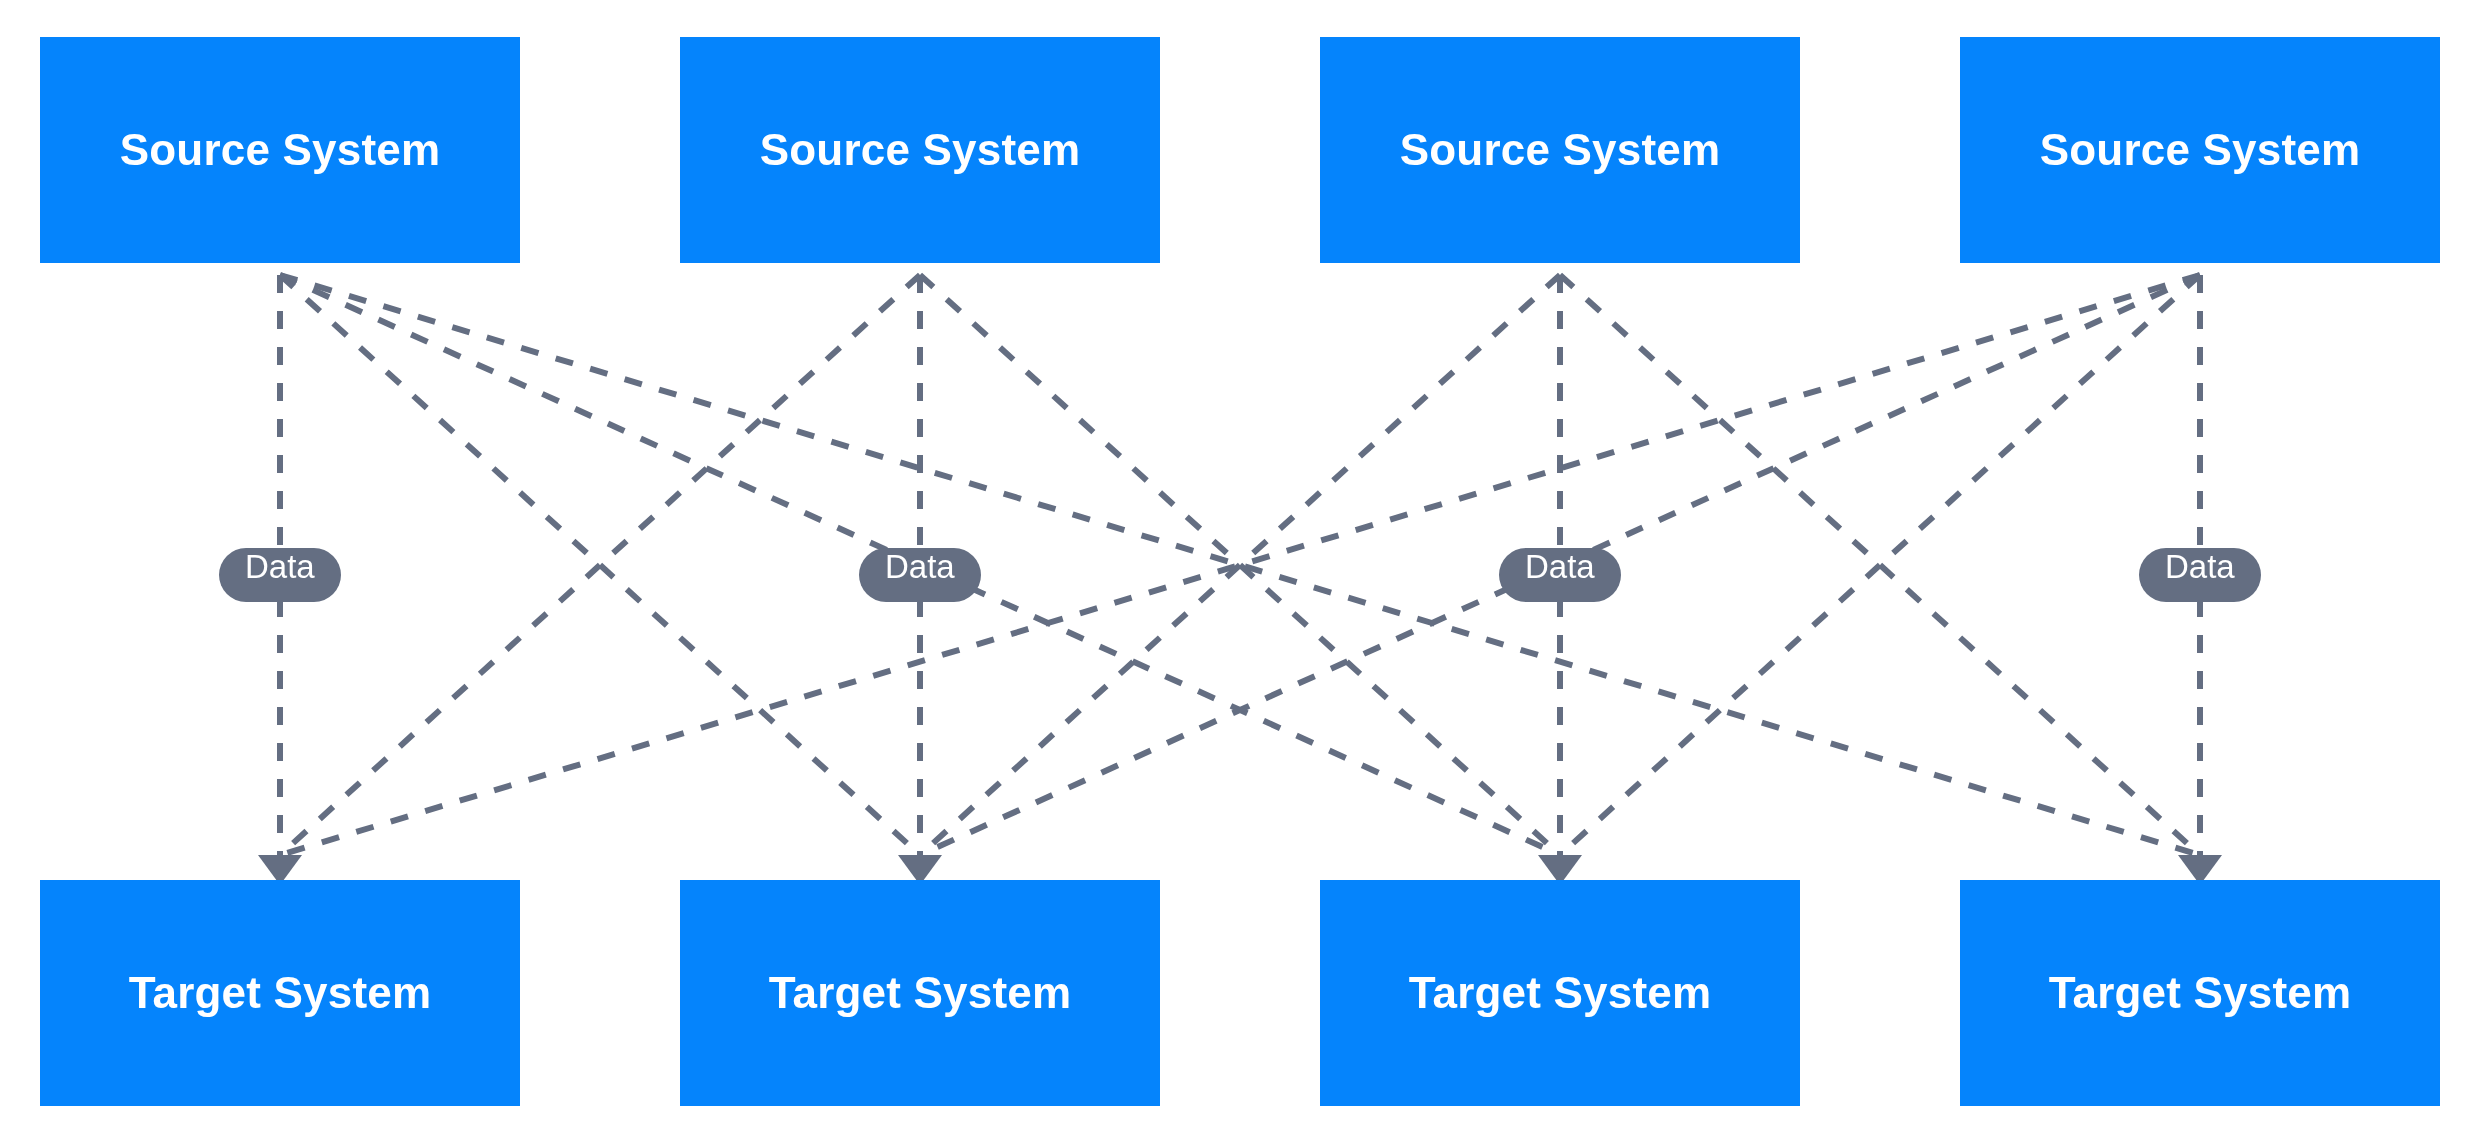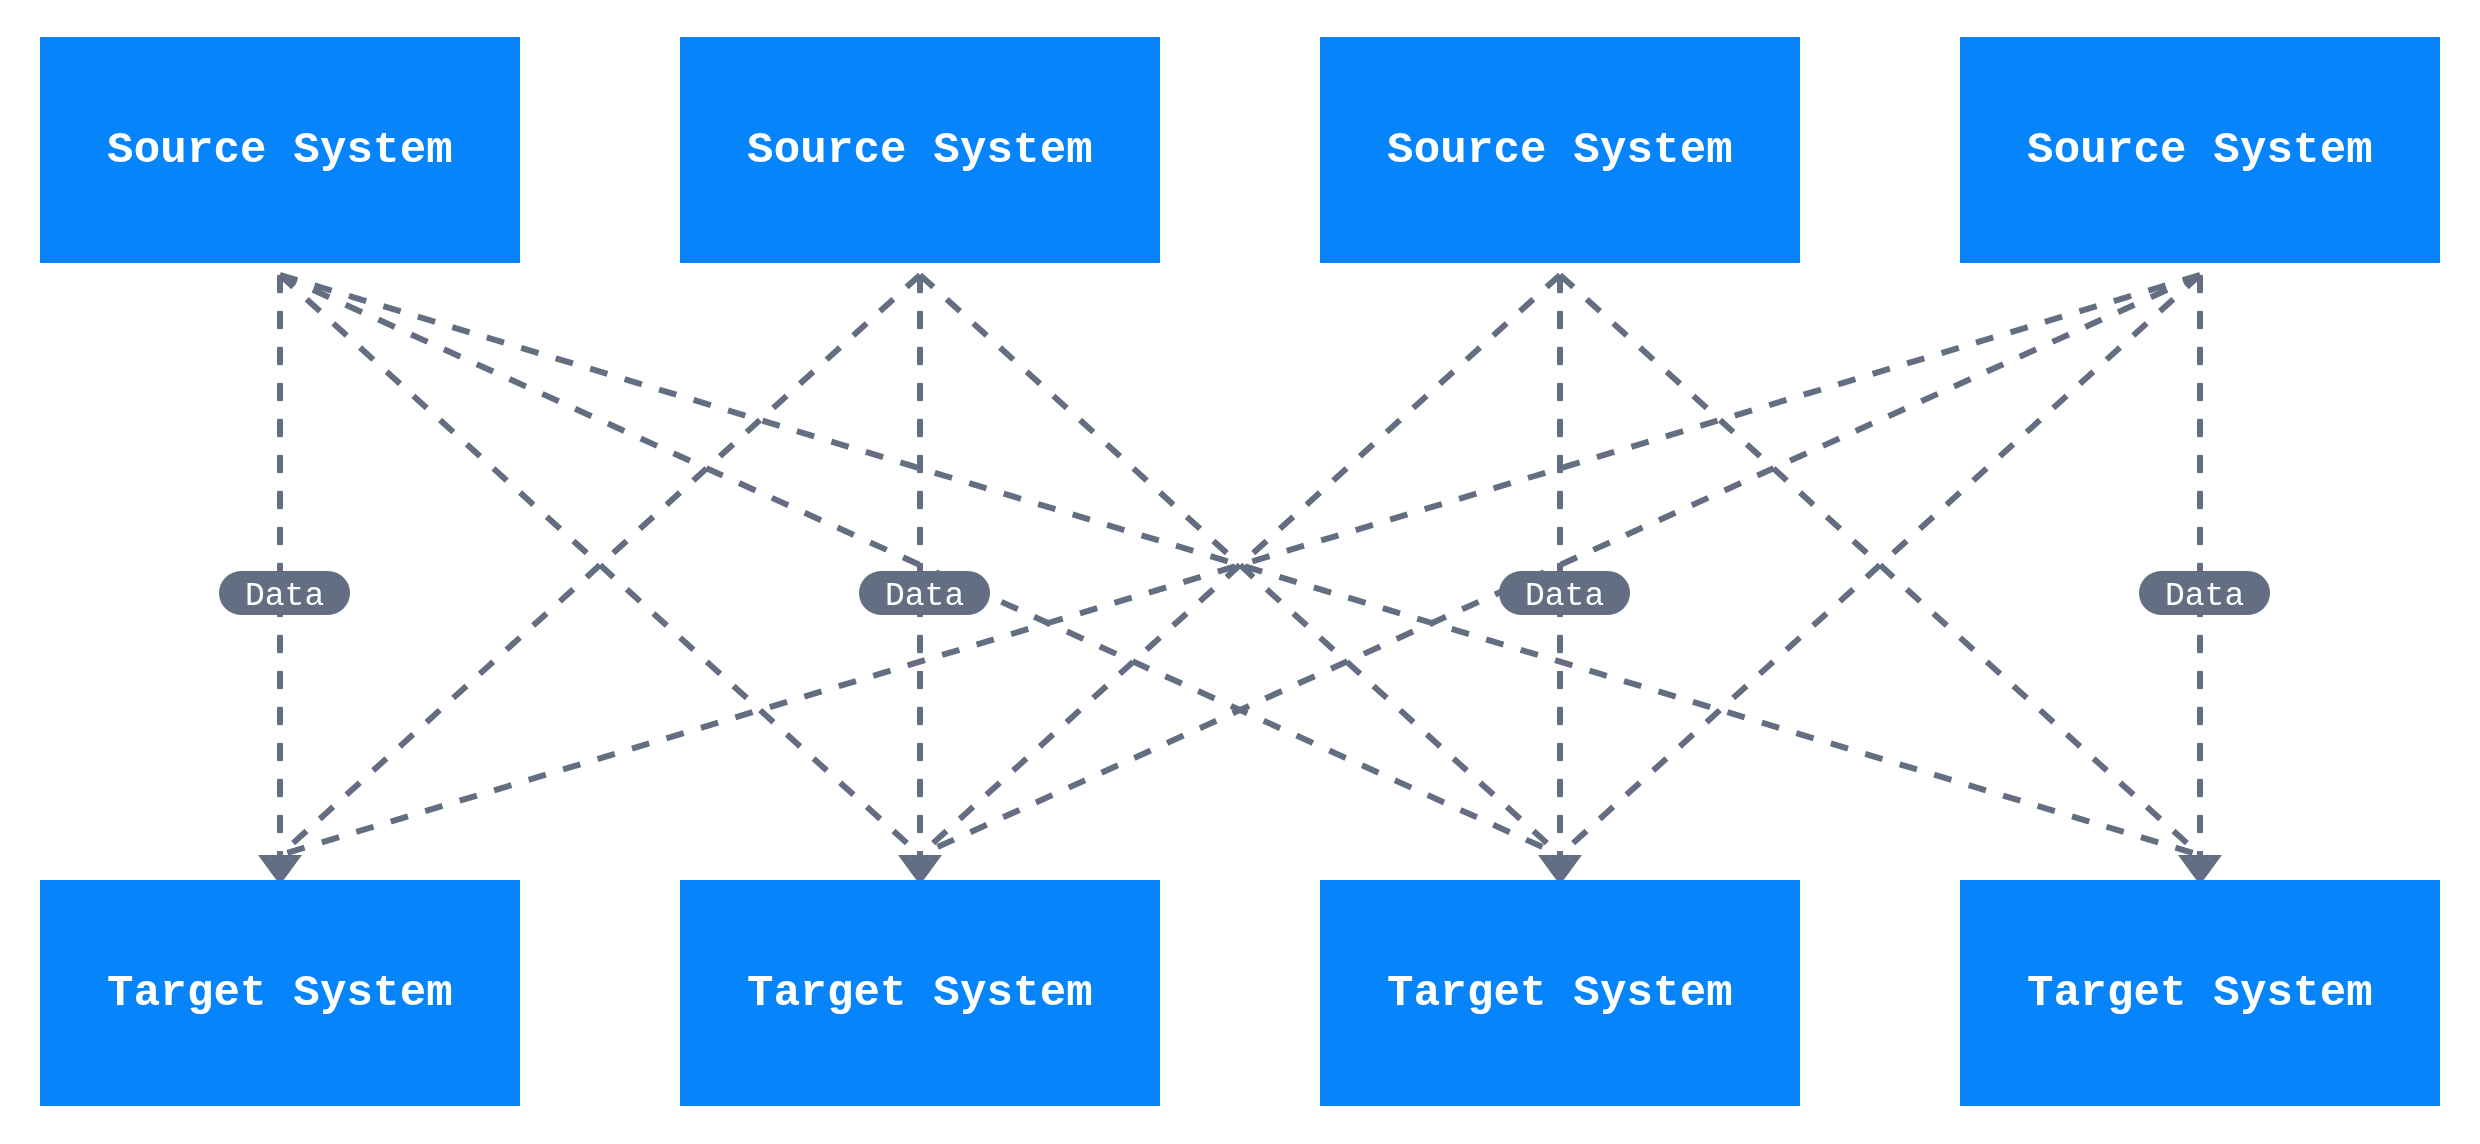--- a/index.html
+++ b/index.html
@@ -9,21 +9,20 @@
   }
   body {
     font-family: "Liberation Sans", sans-serif;
   }
   #canvas {
     position: relative;
     width: 2480px;
     height: 1144px;
     background: #ffffff;
     overflow: hidden;
-    font-family: Liberation Mono, monospace;
   }
   #edges {
     position: absolute;
     left: 0;
     top: 0;
     width: 2480px;
     height: 1144px;
     pointer-events: none;
   }
   .node-box {
@@ -36,31 +35,30 @@
     font-weight: bold;
     letter-spacing: 0.2px;
     box-sizing: border-box;
   }
   .node-label {
     pointer-events: none;
   }
   .data-pill {
     position: absolute;
     display: flex;
-    align-items: flex-end;
+    align-items: flex-start;
     justify-content: center;
-    height: 44px;
+    height: 54px;
     border-radius: 27px;
     color: #ffffff;
     font-size: 33px;
     font-weight: normal;
     padding: 0 26px;
     box-sizing: border-box;
     white-space: nowrap;
-    margin-top: 23px;
   }
 </style>
 </head>
 <body>
 
 <div id="canvas">
 
   <svg id="edges" viewBox="0 0 2480 1144" preserveAspectRatio="none" xmlns="http://www.w3.org/2000/svg">
       <line x1="280" y1="275" x2="280" y2="855" stroke="#646e82" stroke-width="6" stroke-dasharray="18 18" stroke-linecap="butt"></line>
       <line x1="280" y1="275" x2="920" y2="855" stroke="#646e82" stroke-width="6" stroke-dasharray="18 18" stroke-linecap="butt"></line>

